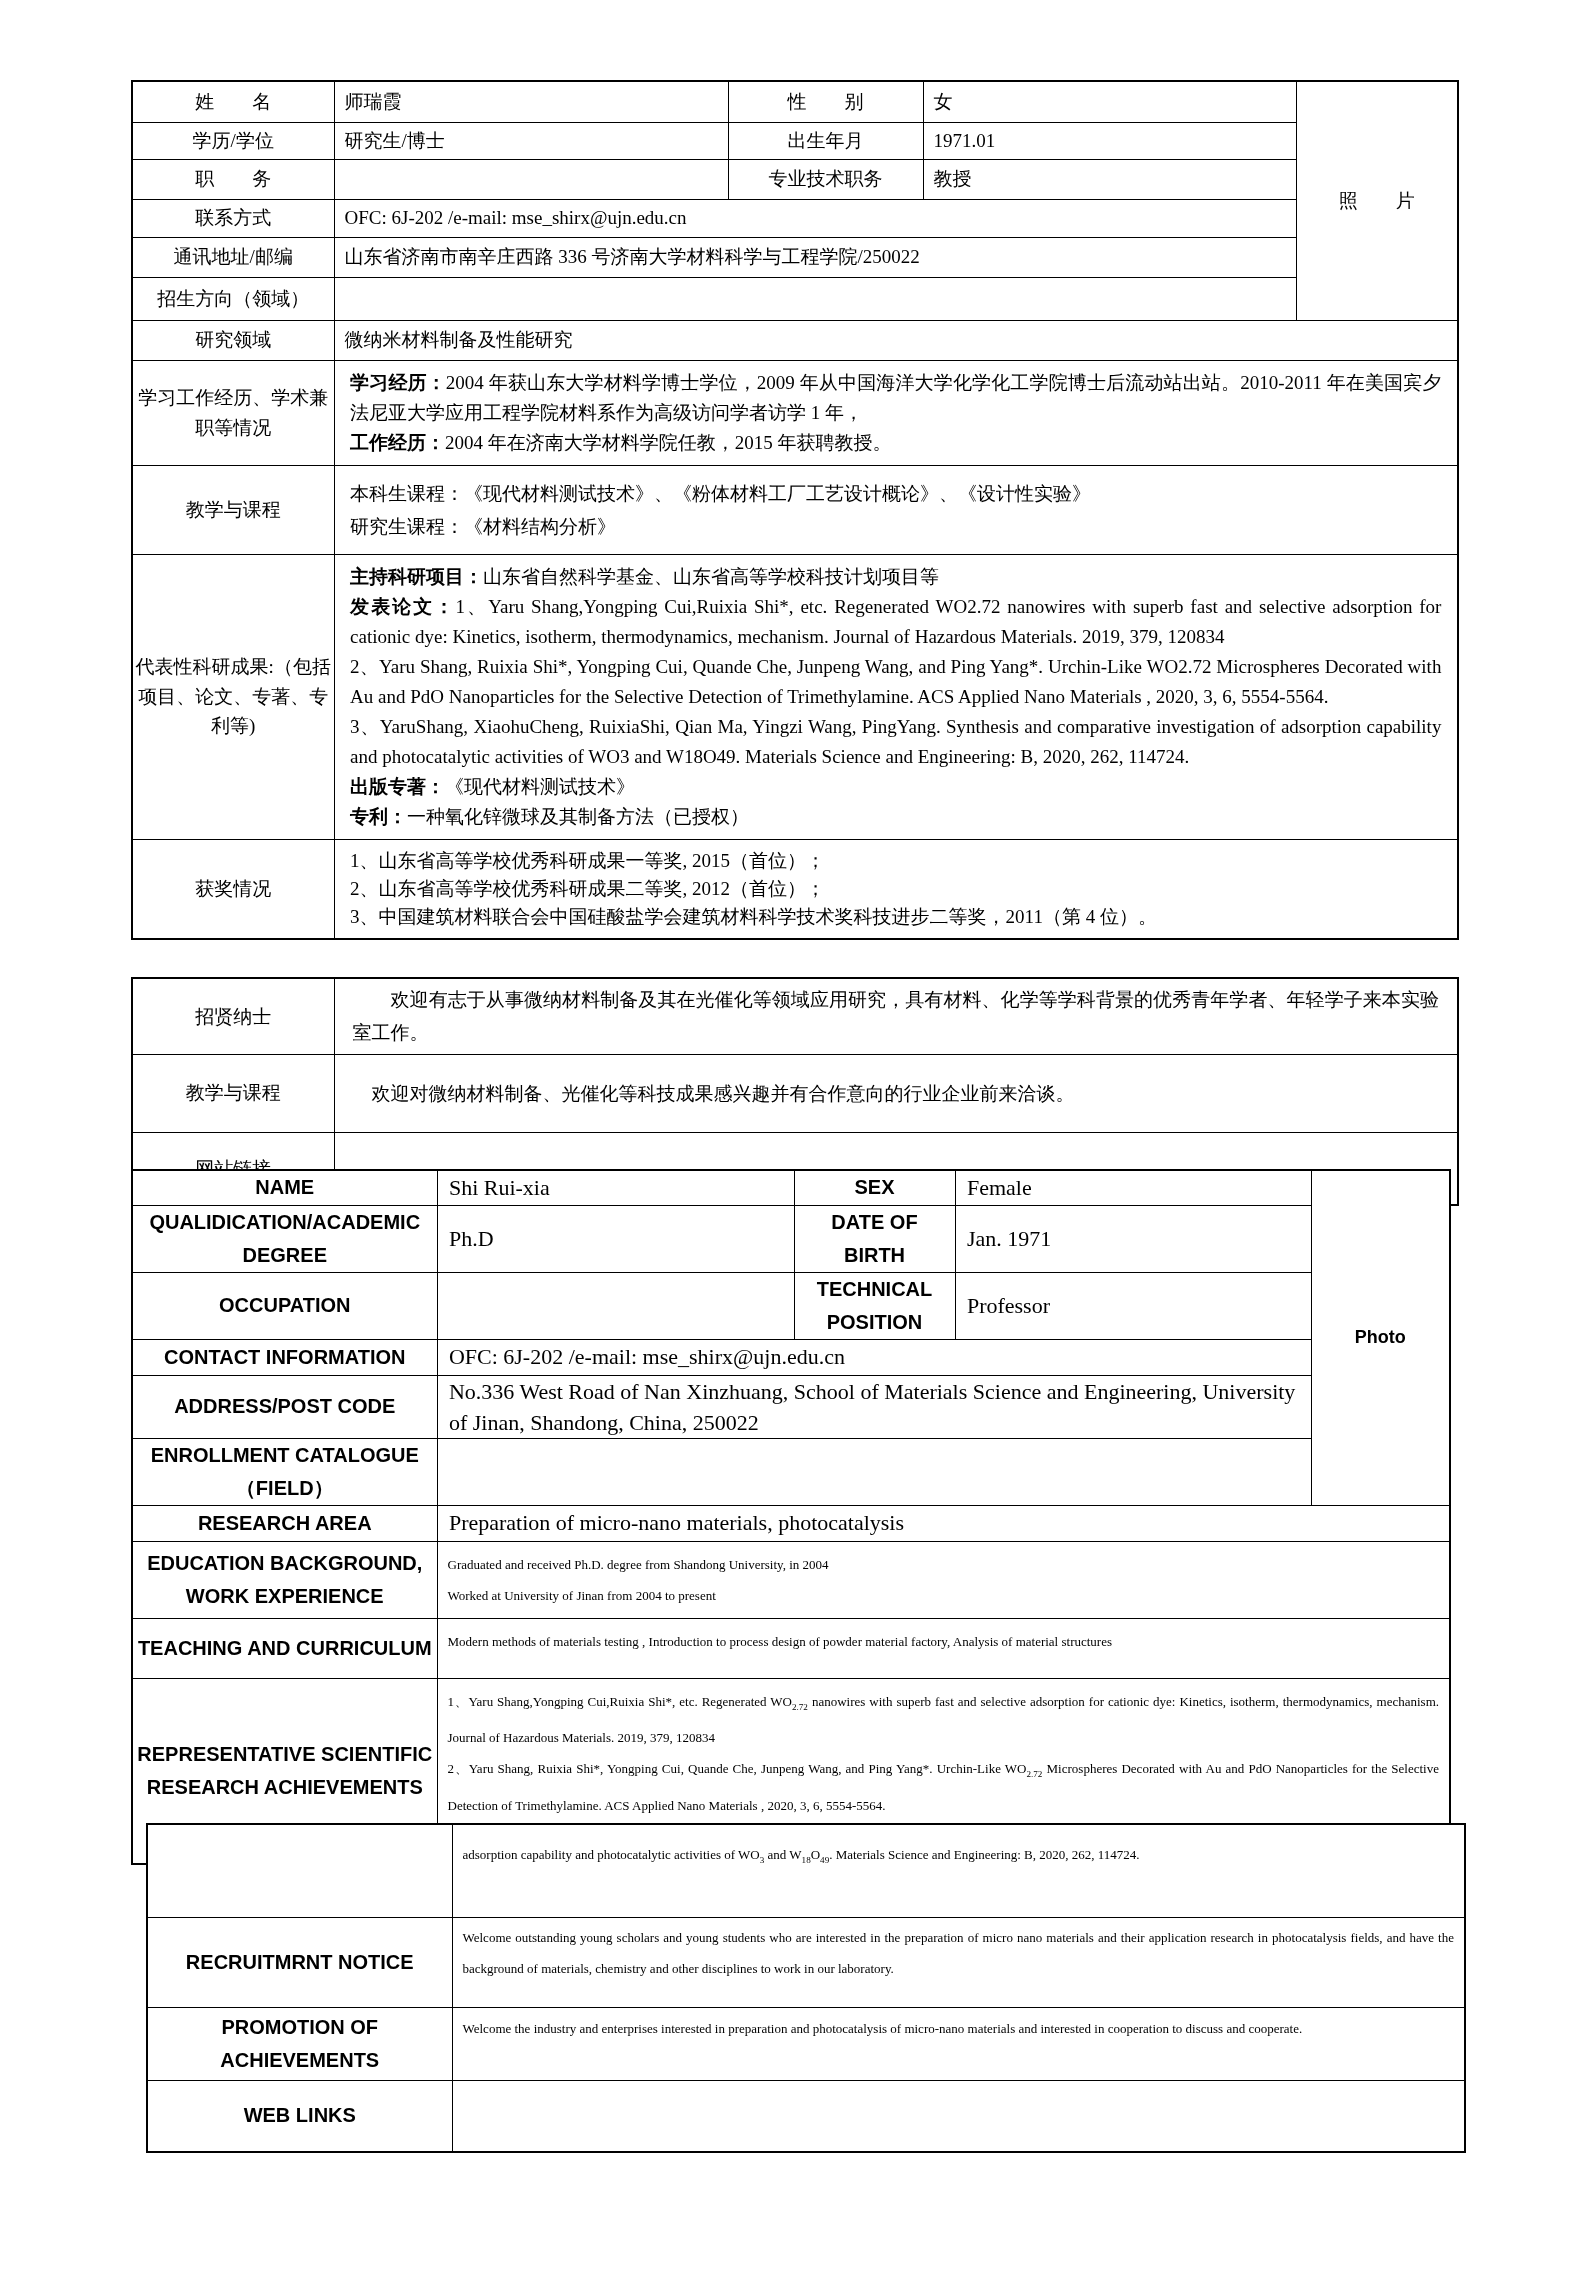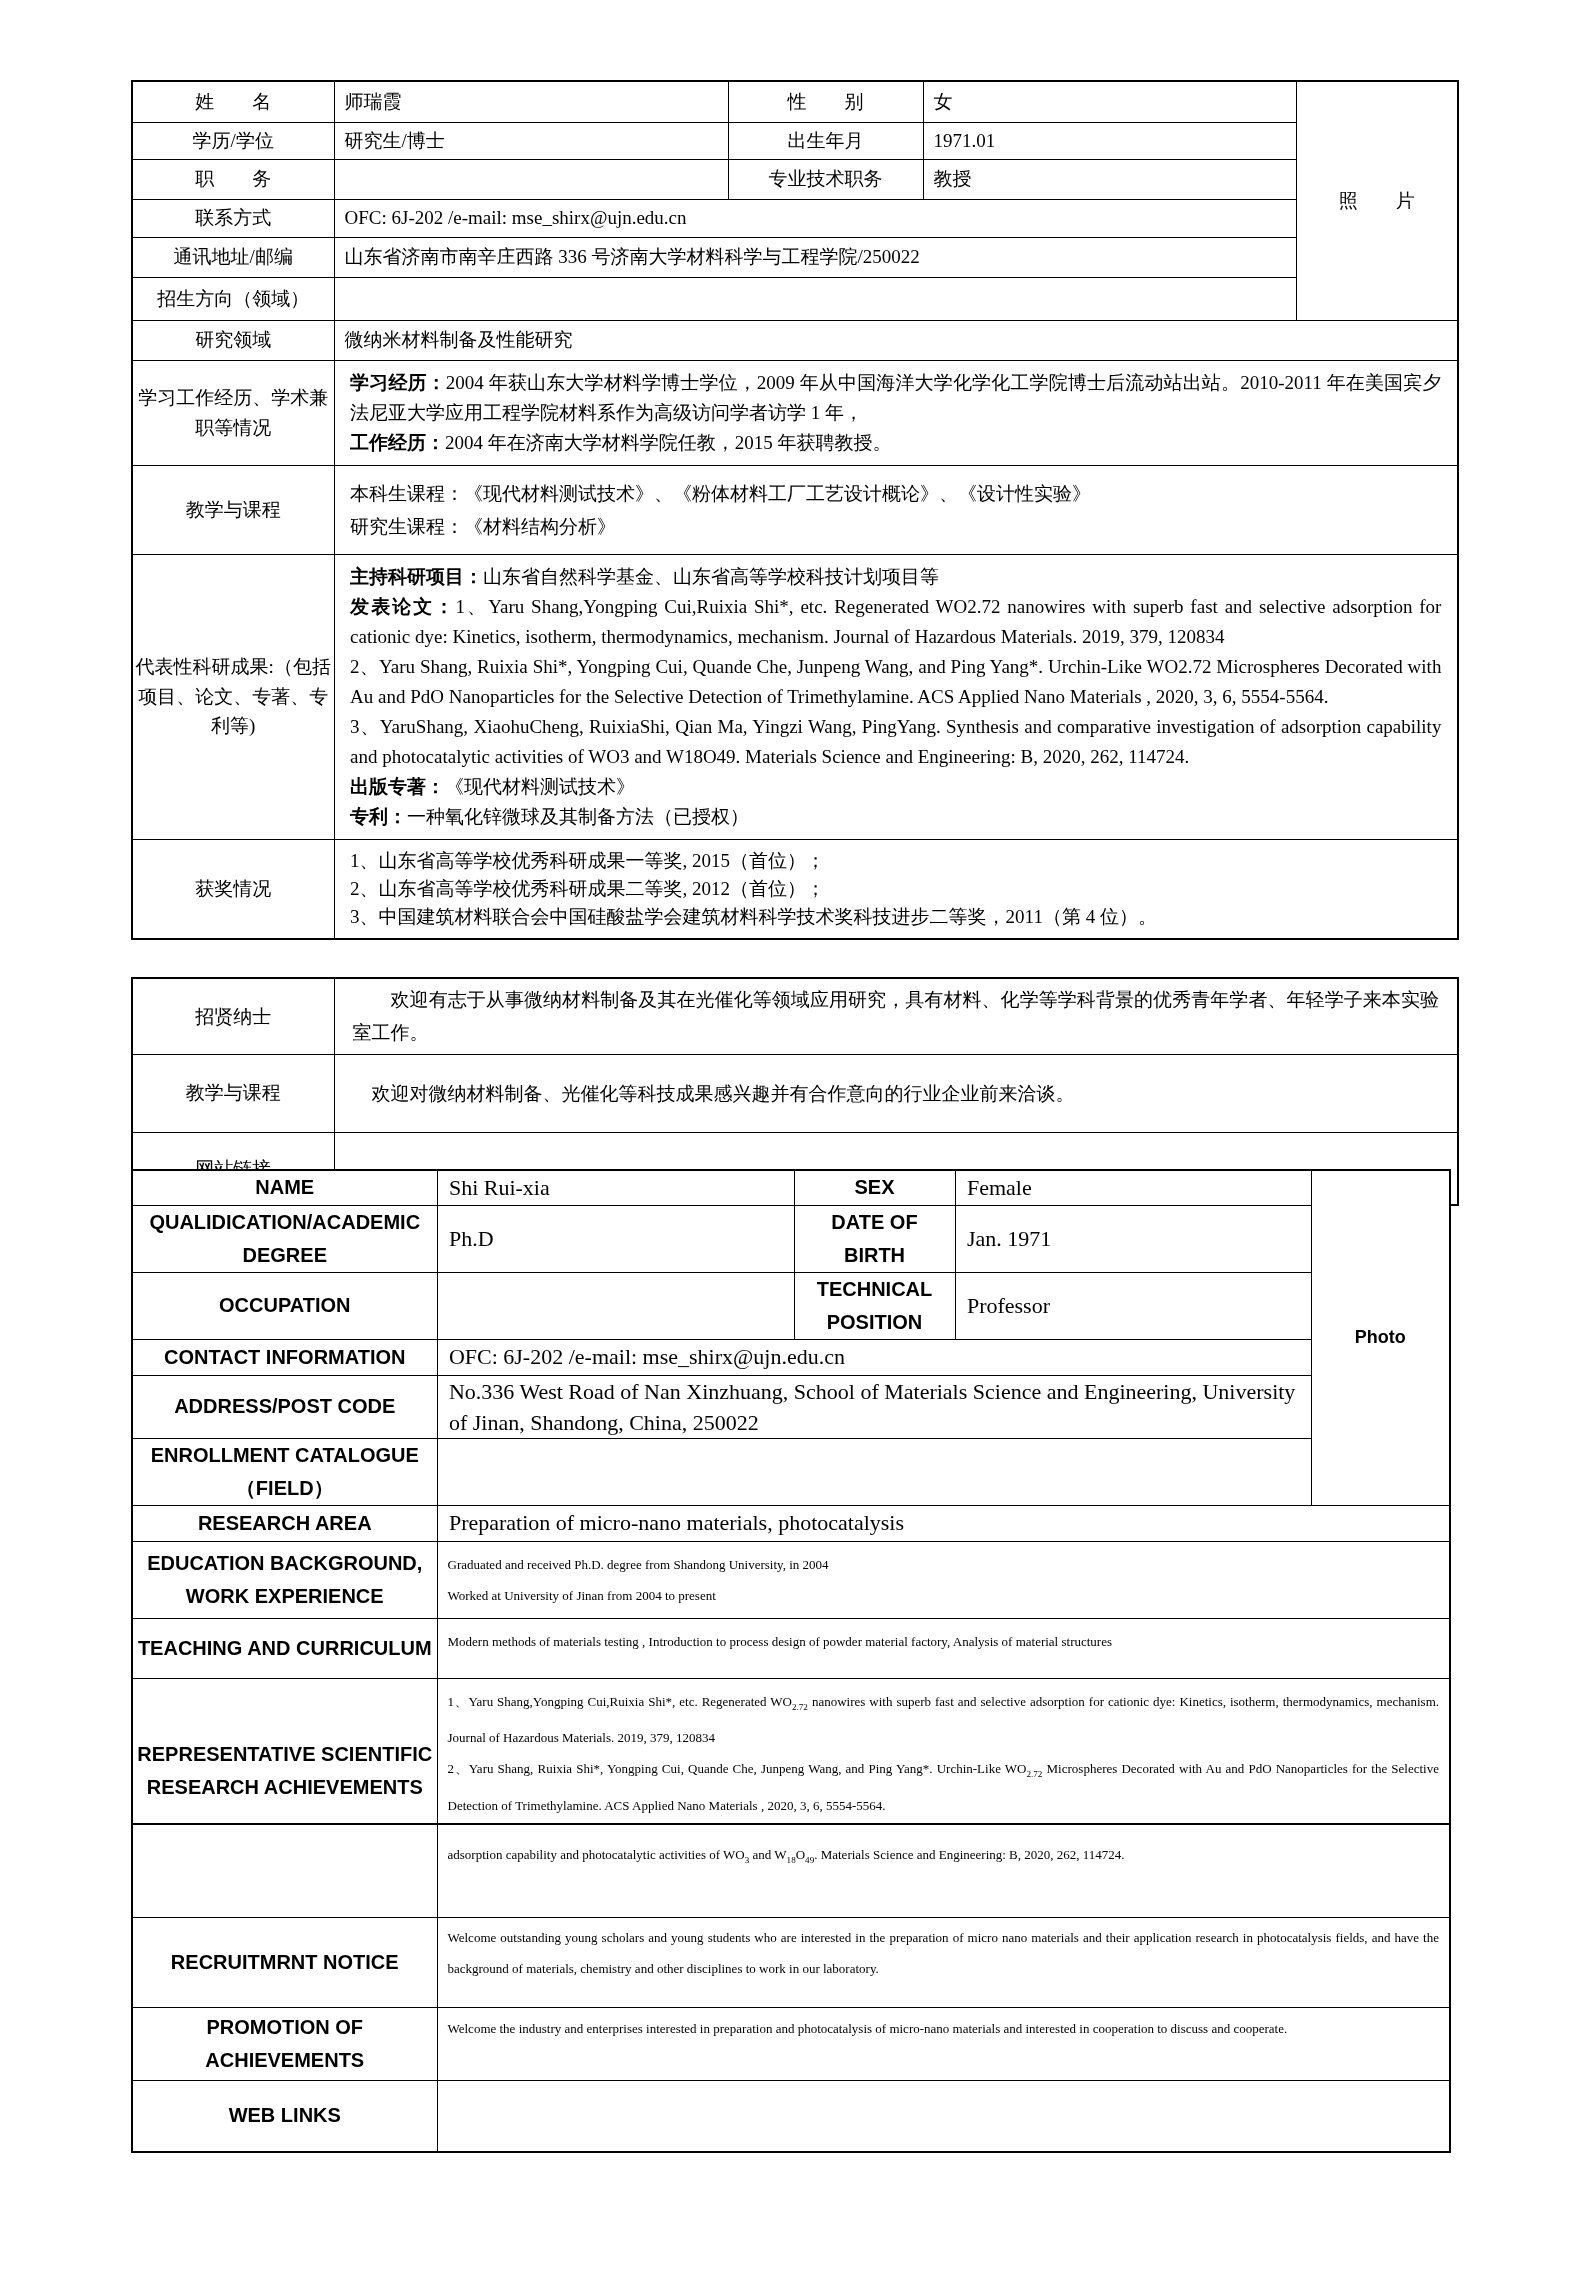--- a/index.html
+++ b/index.html
@@ -207,21 +207,21 @@
     <td class="elab">REPRESENTATIVE SCIENTIFIC RESEARCH ACHIEVEMENTS</td>
     <td class="ebig" colspan="4">
       <div class="para">1、Yaru Shang,Yongping Cui,Ruixia Shi*, etc. Regenerated WO<sub>2.72</sub> nanowires with superb fast and selective adsorption for cationic dye: Kinetics, isotherm, thermodynamics, mechanism. Journal of Hazardous Materials. 2019, 379, 120834</div>
       <div class="para">2、Yaru Shang, Ruixia Shi*, Yongping Cui, Quande Che, Junpeng Wang, and Ping Yang*. Urchin-Like WO<sub>2.72</sub> Microspheres Decorated with Au and PdO Nanoparticles for the Selective Detection of Trimethylamine. ACS Applied Nano Materials , 2020, 3, 6, 5554-5564.</div>
       <div class="para">3、YaruShang, XiaohuCheng, RuixiaShi*, Qian Ma, Yingzi Wang, PingYang. Synthesis and comparative investigation of</div>
     </td>
   </tr>
 </tbody>
   </table>
 
-<table class="en" style="left:131px;top:1823px;width:1317px;">
+<table class="en" style="left:146px;top:1823px;width:1317px;">
   <colgroup>
       <col style="width:305px">
       <col style="width:1013px">
     </colgroup>
   <tbody>
       <tr style="height:93px">
     <td class="elab"></td>
     <td class="ebig" style="padding-top:14px;text-align:left;">
       <div class="para">adsorption capability and photocatalytic activities of WO<sub>3</sub> and W<sub>18</sub>O<sub>49</sub>. Materials Science and Engineering: B, 2020, 262, 114724.</div>
     </td>

